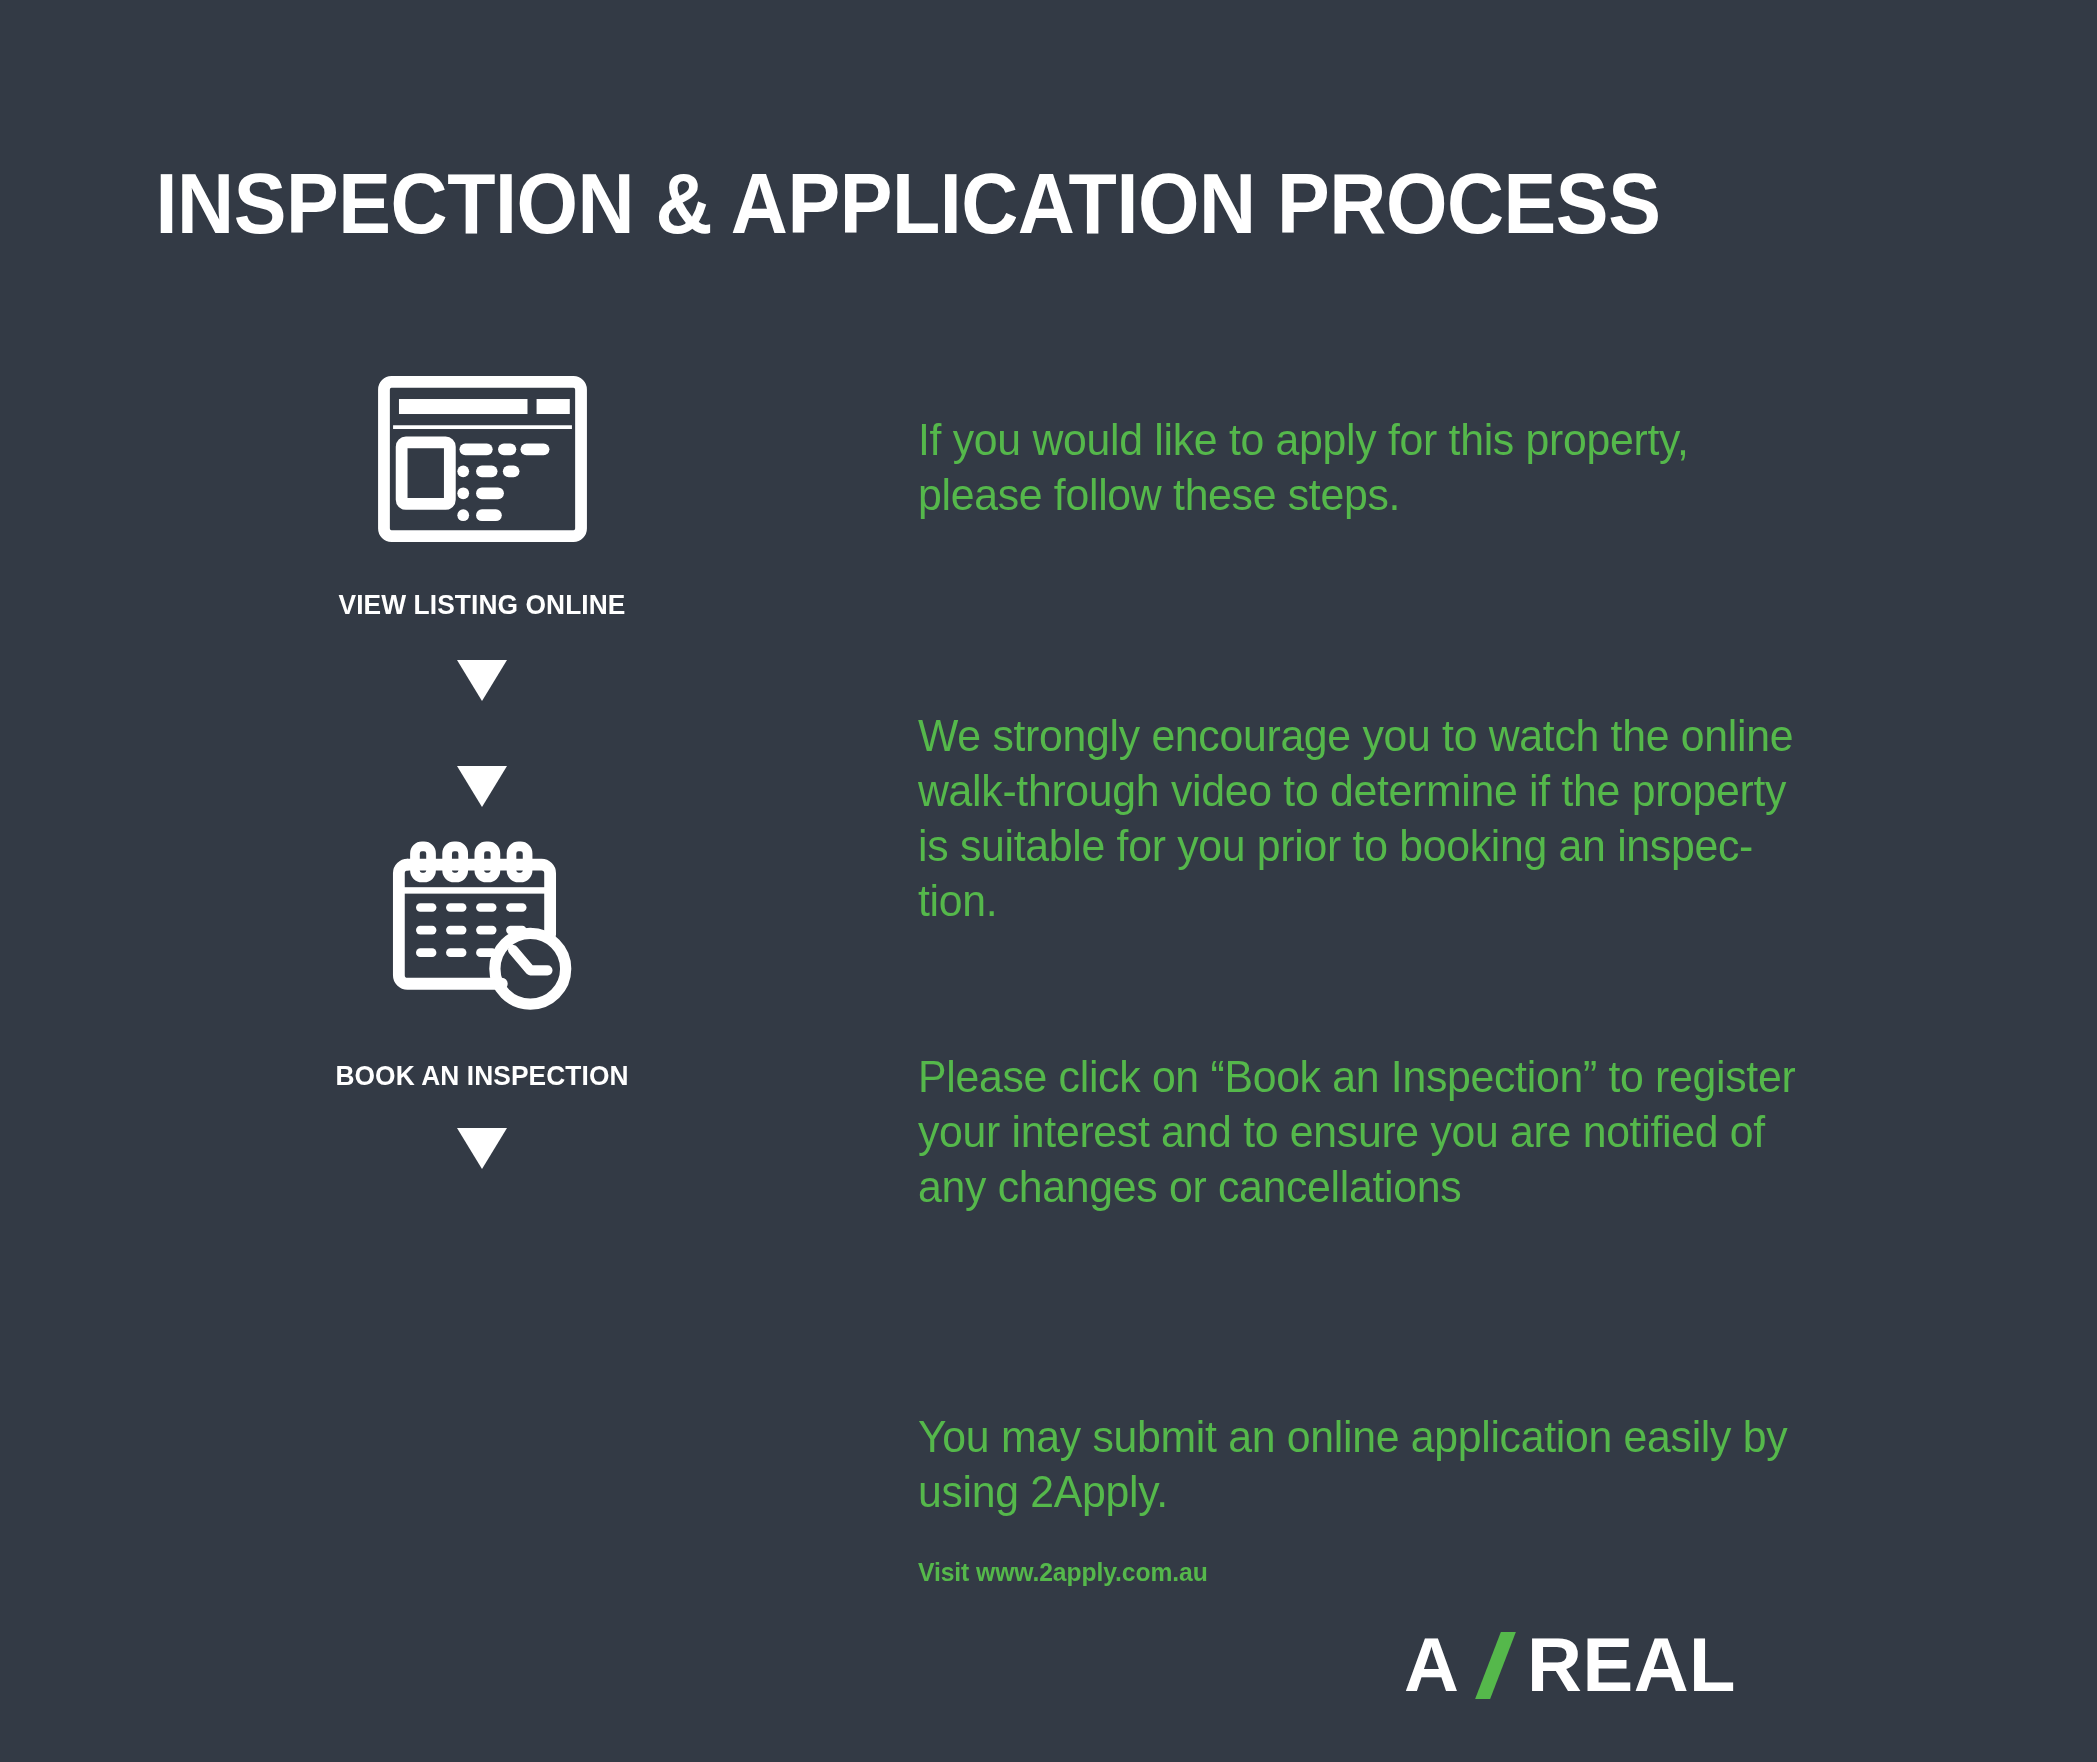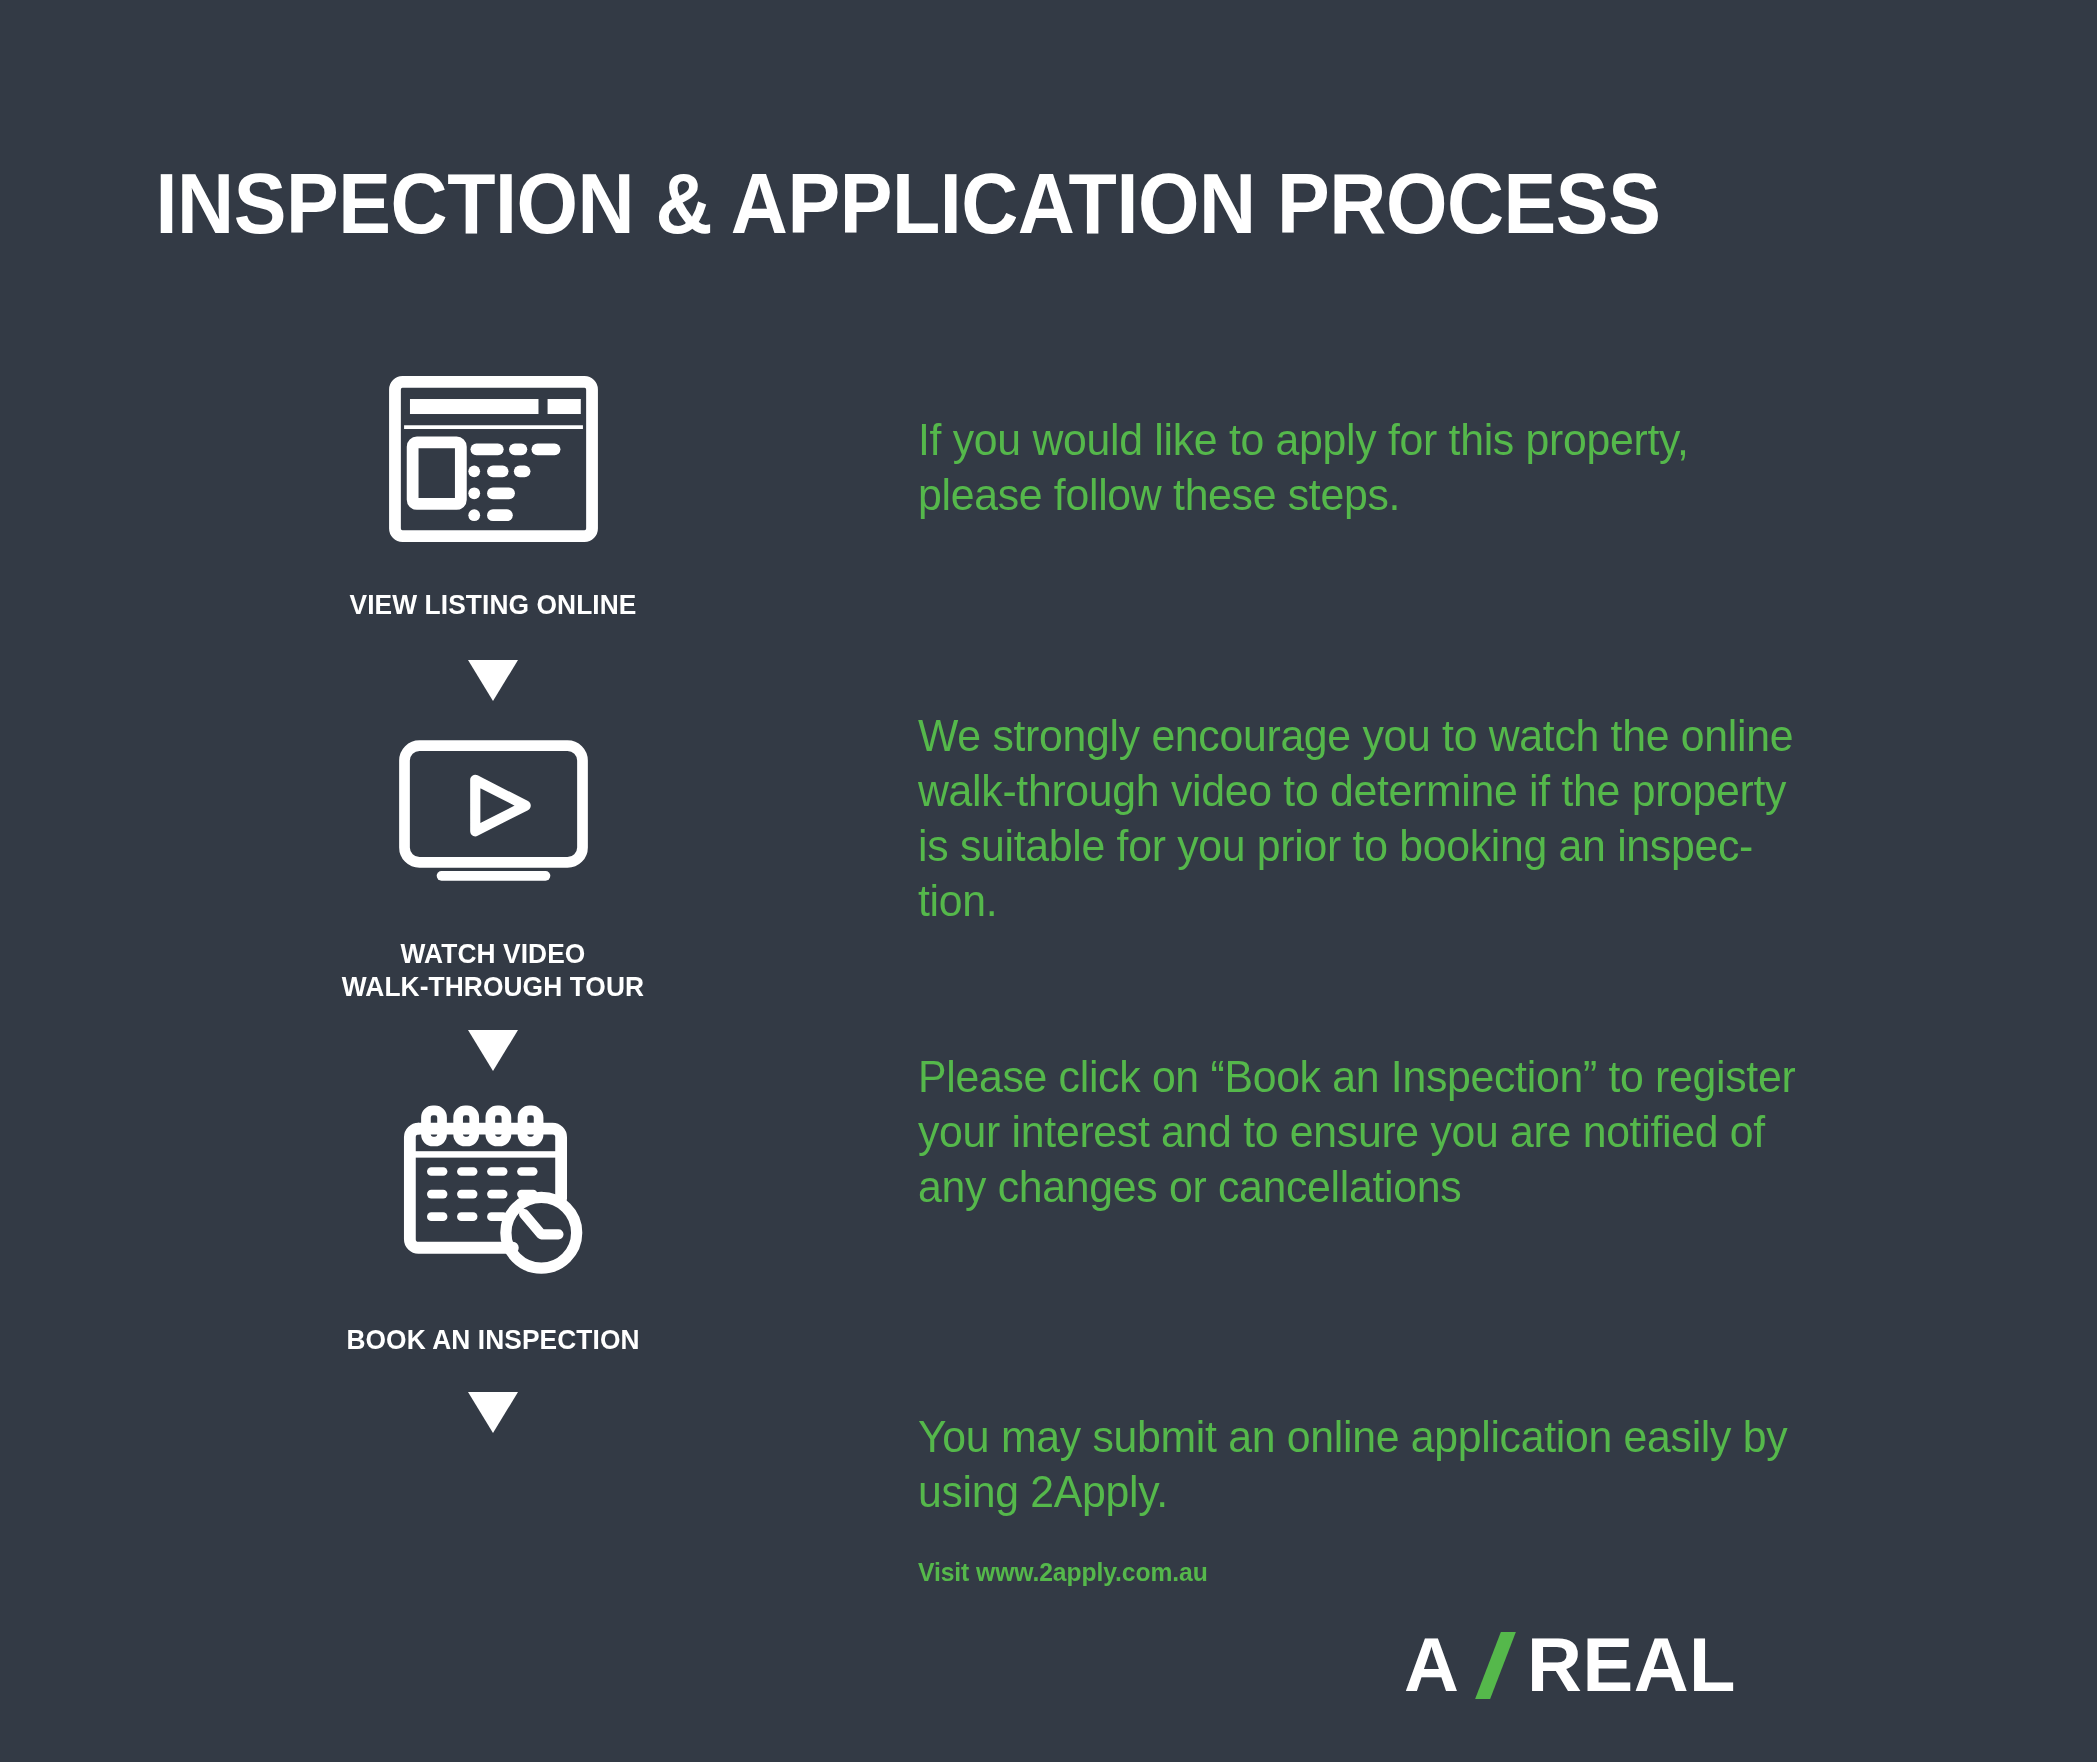--- a/index.html
+++ b/index.html
@@ -35,21 +35,21 @@
     letter-spacing: -0.5px;
     line-height: 1.05;
     transform: scaleX(0.93);
     transform-origin: center top;
     white-space: nowrap;
   }
 
   
   .flow {
     position: absolute;
-    left: 300px;
+    left: 289px;
     top: 370px;
     width: 386px;
   }
 
   .step {
     position: relative;
     width: 386px;
   }
 
   .step-icon-wrap {
@@ -206,31 +206,20 @@
       </div>
       <div class="step-label">VIEW LISTING ONLINE</div>
     </div>
 
     <div class="gap1"></div>
     <div class="arrow arrow1">
         <div class="tri"></div>
       </div>
     <div class="gap1b"></div>
 
-    <div class="step step2">
-      <div class="step-icon-wrap">
-        <svg width="193" height="145" viewBox="0 0 360 270">
-          <rect x="14" y="12" width="332" height="218" rx="28" ry="28" fill="none" stroke="#ffffff" stroke-width="20"></rect>
-          <path d="M146 76 L146 172 L240 124 Z" fill="none" stroke="#ffffff" stroke-width="19" stroke-linejoin="round" stroke-linecap="round"></path>
-          <rect x="74" y="246" width="212" height="18" rx="9" fill="#ffffff"></rect>
-        </svg>
-      </div>
-      <div class="step-label">WATCH VIDEO
-WALK-THROUGH TOUR</div>
-    </div>
 
     <div class="gap2"></div>
     <div class="arrow arrow2">
         <div class="tri"></div>
       </div>
     <div class="gap2b"></div>
 
     <div class="step step3">
       <div class="step-icon-wrap">
         <svg width="188" height="177" viewBox="0 0 350 330">

